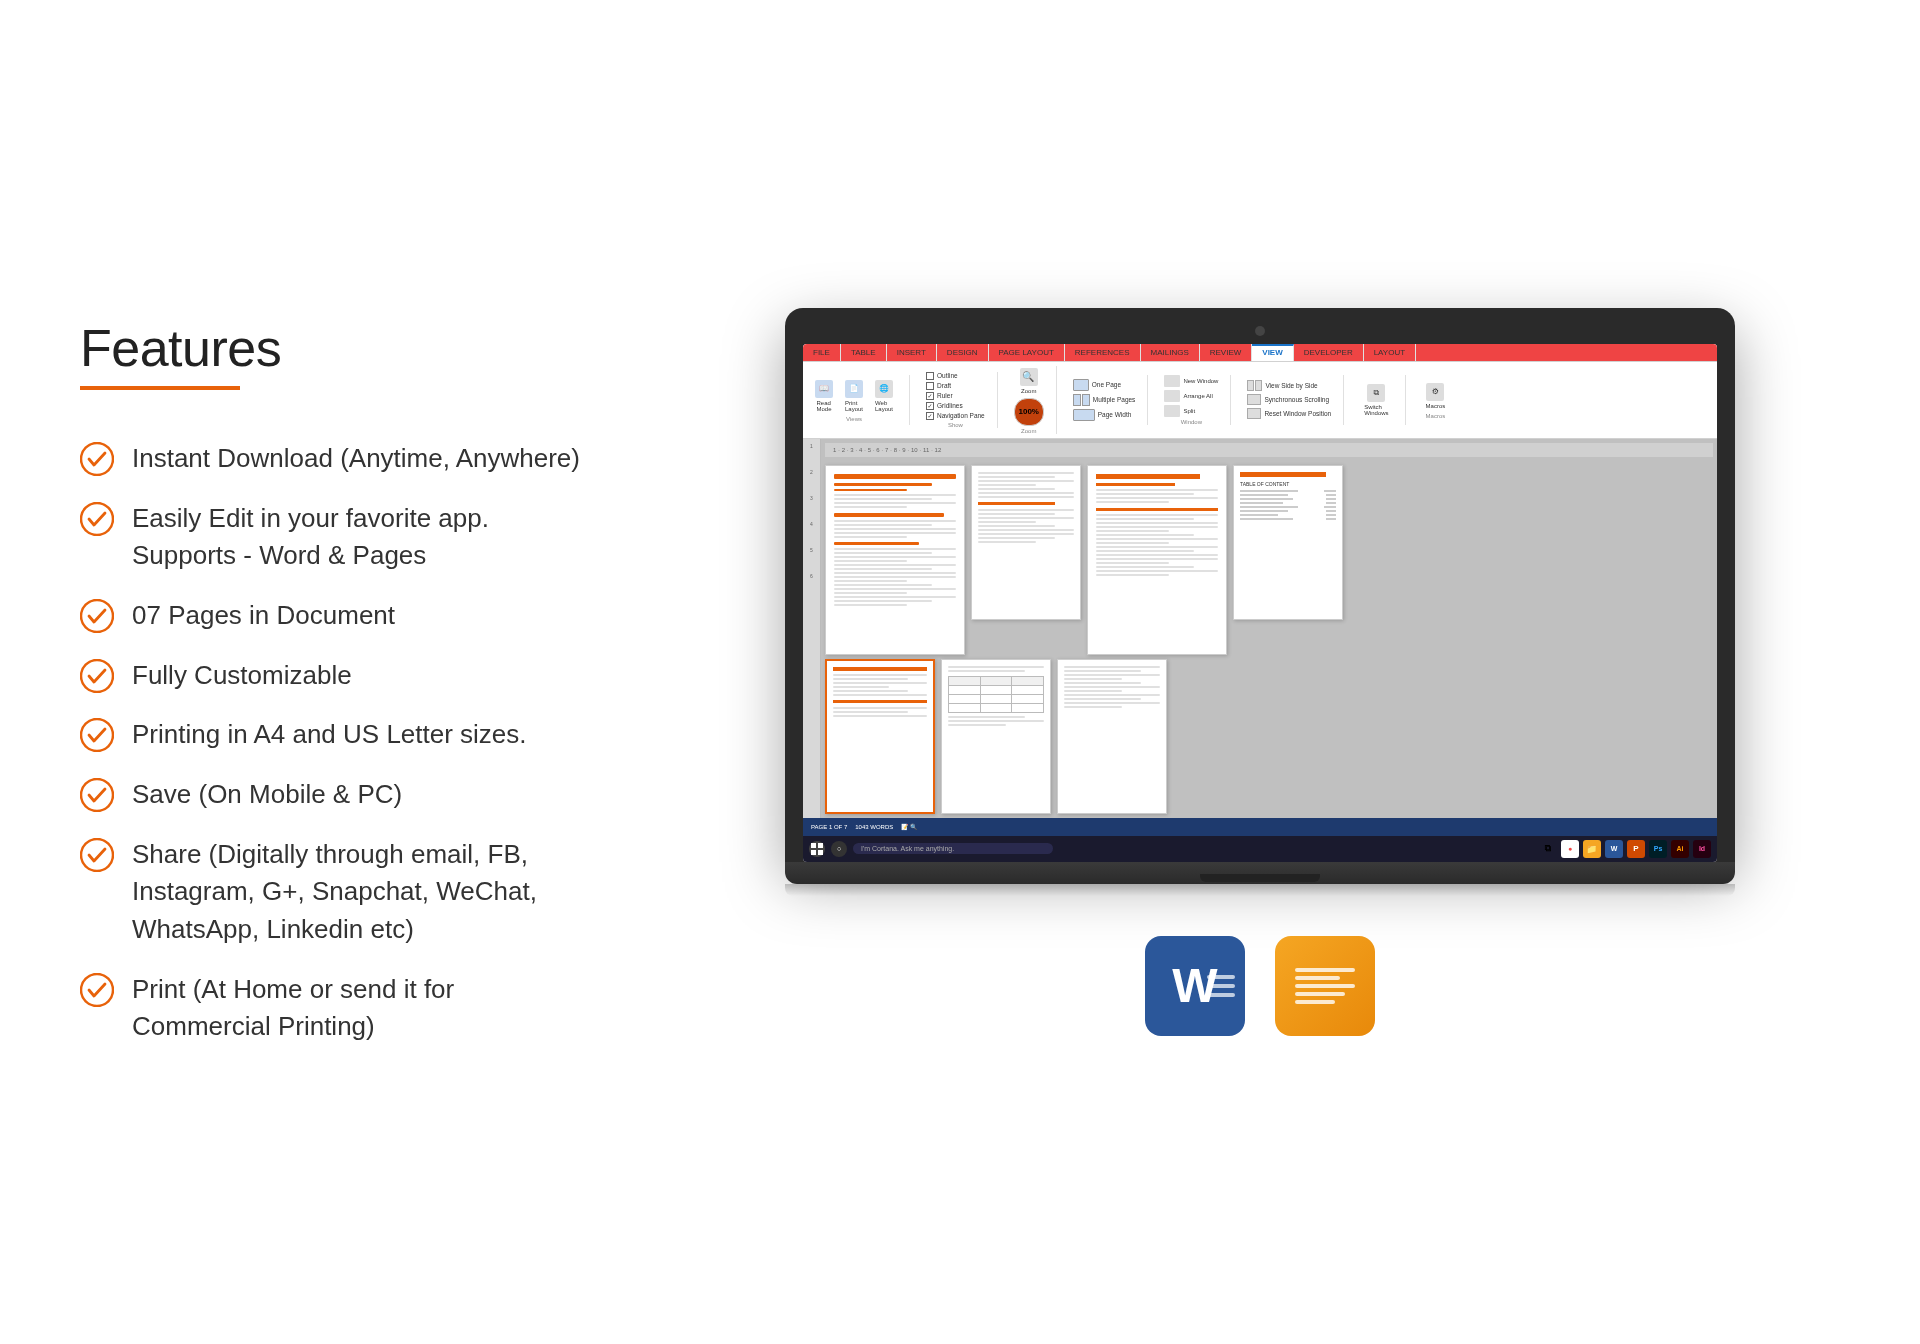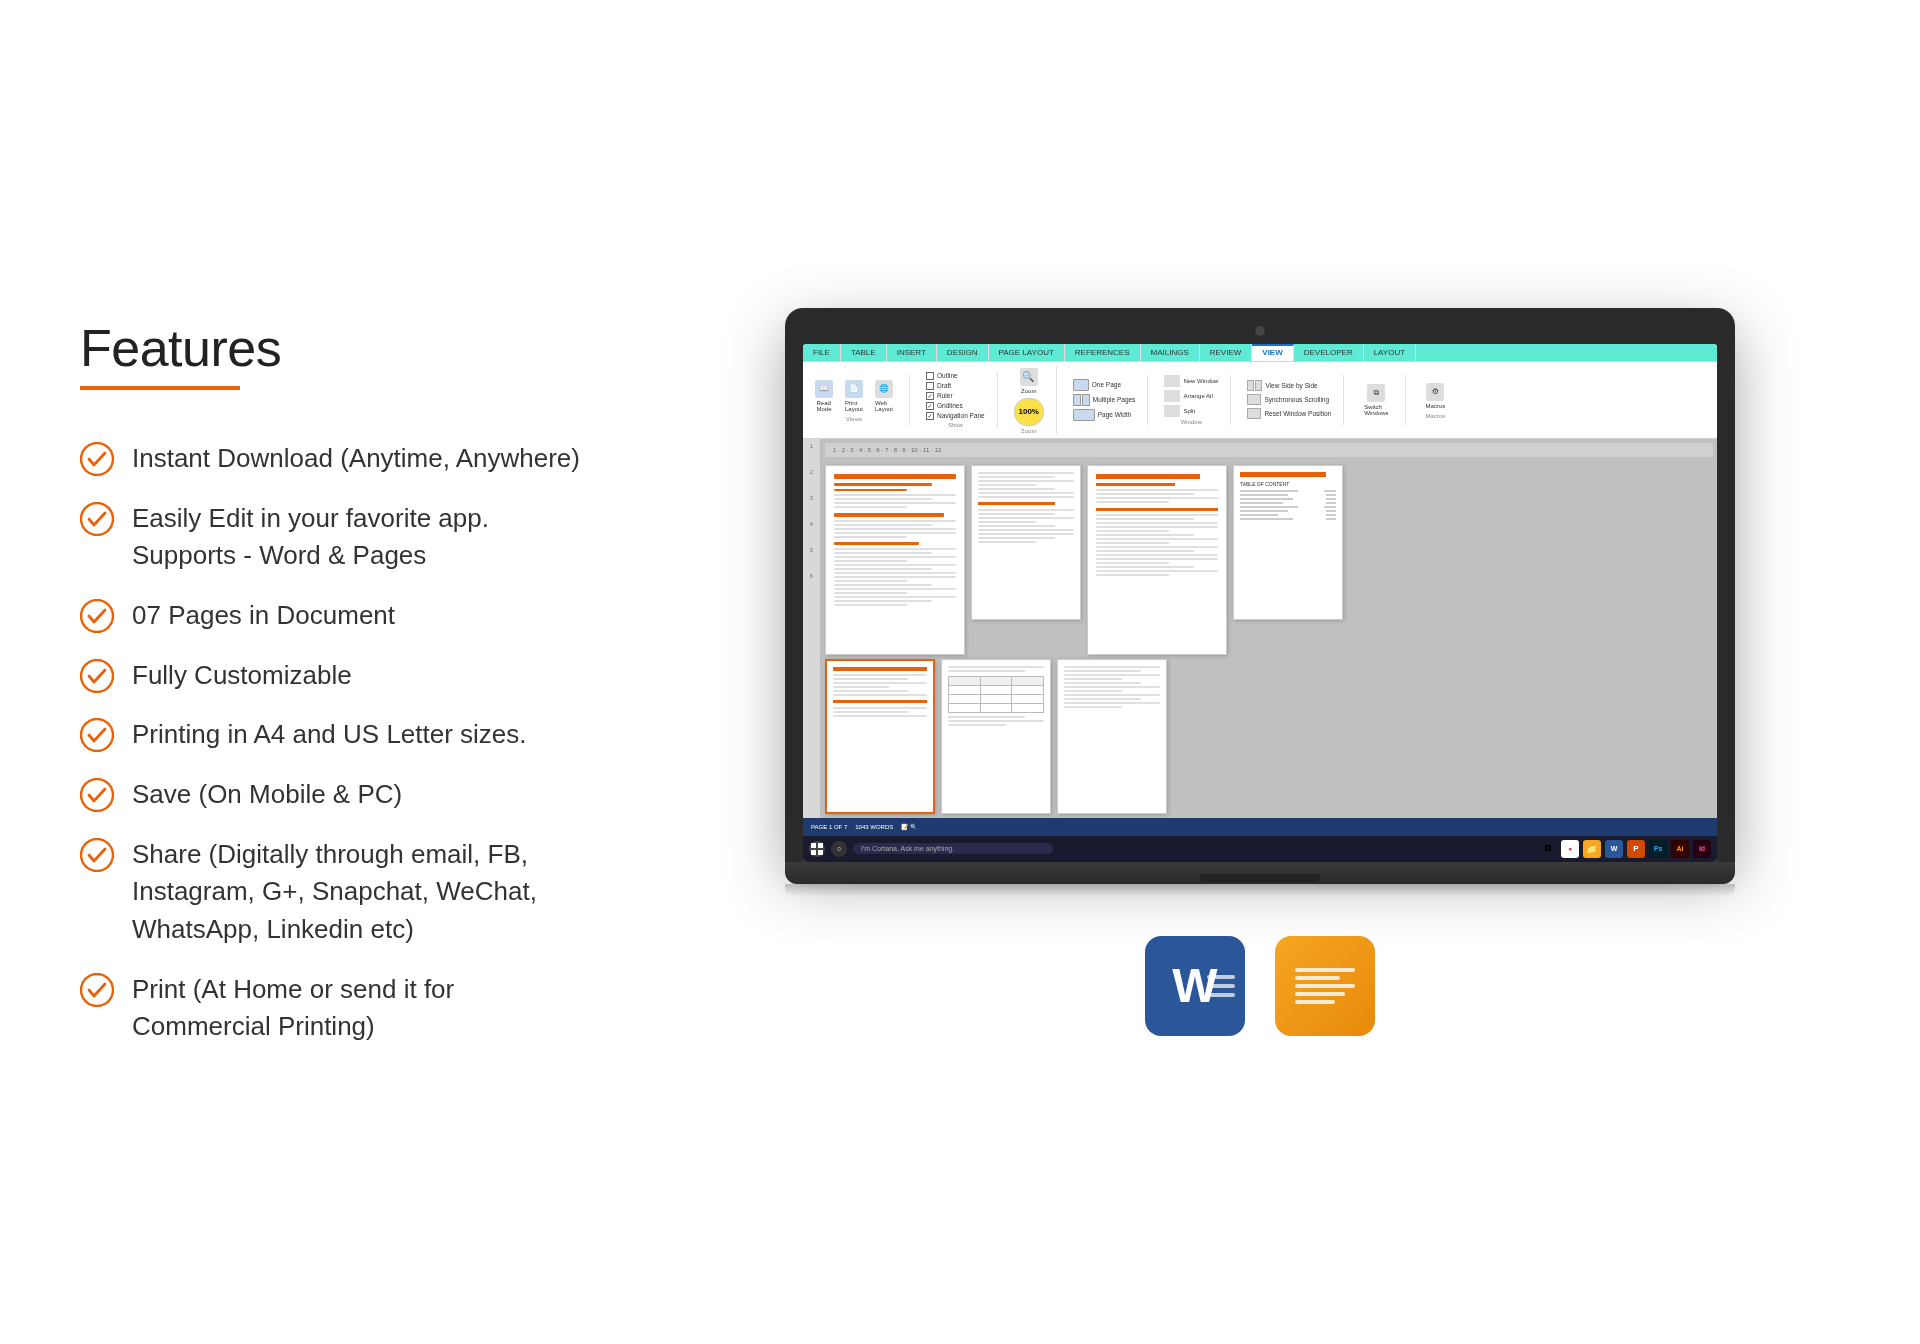--- a/index.html
+++ b/index.html
@@ -98,21 +98,21 @@
       overflow: hidden;
       width: 100%;
     }
     
     .ribbon {
       background: #ffffff;
       border-bottom: 1px solid #d1d1d1;
     }
     .ribbon-tabs {
       display: flex;
-      background: #5eead4;
+      background: #ef4444;
       border-bottom: 1px solid #d1d1d1;
       font-size: 8px;
     }
     .ribbon-tab {
       padding: 4px 10px;
       color: #333;
       font-size: 8px;
       cursor: pointer;
       border-right: 1px solid #e0e0e0;
     }
@@ -197,21 +197,21 @@
     .cb-checked { background: #fff; color: #333; }
     .zoom-group {
       display: flex;
       flex-direction: column;
       align-items: center;
       gap: 2px;
     }
     .zoom-btn {
       width: 30px;
       height: 28px;
-      background: #fde047;
+      background: #c2410c;
       border-radius: 13px;
       border: 1px solid #ccc;
       font-size: 8px;
       display: flex;
       align-items: center;
       justify-content: center;
       font-weight: 600;
     }
     .view-options {
       display: flex;

